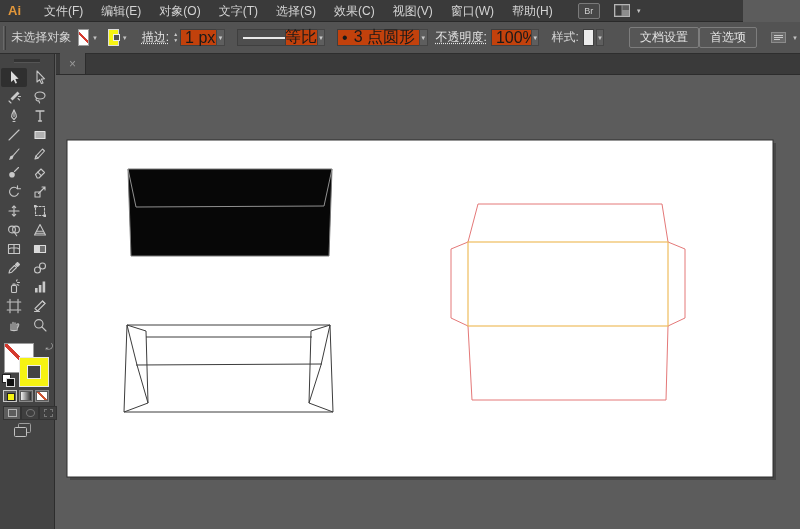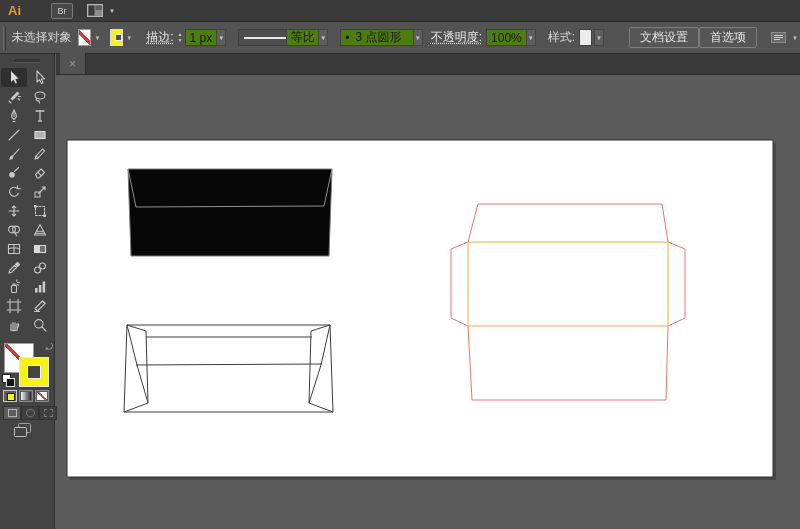--- a/index.html
+++ b/index.html
@@ -1,20 +1,20 @@
 <!DOCTYPE html>
 <html><head>
 <meta charset="utf-8">
 <style>
   html,body{margin:0;padding:0;}
   body{width:800px;height:529px;position:relative;overflow:hidden;
        background:#5c5c5c;font-family:"Liberation Sans",sans-serif;
        -webkit-font-smoothing:antialiased;}
   
-  .menubar{position:absolute;left:0;top:0;width:800px;height:22px;background:#3a3a3a;
+  .menubar{position:absolute;left:0;top:0;width:743px;height:22px;background:#3a3a3a;
            display:flex;align-items:center;border-bottom:1px solid #2a2a2a;box-sizing:border-box;}
   .ai-logo{color:#e2973a;font-weight:bold;font-size:13px;margin:0 14px 0 8px;}
   .menu-item{color:#d4d4d4;font-size:12px;padding:0 9px;height:22px;line-height:22px;cursor:default;}
   .mb-right{display:flex;align-items:center;margin-left:16px;gap:14px;}
   .br-btn{width:20px;height:14px;border:1px solid #7a7a7a;border-radius:2px;color:#cfcfcf;
           font-size:9px;display:flex;align-items:center;justify-content:center;background:#474747;}
   .ws-btn{display:flex;align-items:center;gap:3px;color:#b9b9b9;}
   
   .controlbar{position:absolute;left:0;top:22px;width:800px;height:32px;background:#535353;
               border-bottom:1px solid #2e2e2e;box-sizing:border-box;display:flex;align-items:center;
@@ -23,22 +23,22 @@
   .cb-label{white-space:nowrap;}
   .link-label{color:#e5e5e5;text-decoration:underline dotted;text-underline-offset:2px;white-space:nowrap;}
   .swatch-none{width:15px;height:15px;background:#fff;border:1px solid #9c9c9c;
       background-image:linear-gradient(45deg,transparent 42%,#d43a2f 42%,#d43a2f 58%,transparent 58%);}
   .swatch-stroke{width:15px;height:15px;background:#f6f312;border:1px solid #ddd;position:relative;}
   .swatch-stroke::after{content:"";position:absolute;left:4px;top:4px;width:5px;height:5px;
       background:#535353;border:1px solid #eee;}
   .caret{font-size:6px;color:#c2c2c2;margin:0 2px 0 3px;}
   .caret-btn{width:13px;height:17px;background:#5e5e5e;border:1px solid #454545;display:flex;
       align-items:center;justify-content:center;font-size:6px;color:#c9c9c9;box-sizing:border-box;}
-  .field{height:17px;background:#4d7c0f;border:1px solid #3f3f3f;border-right:none;color:#1a1a1a;
-      font-size:12px;display:flex;align-items:center;padding:0 4px;box-sizing:border-box;white-space:nowrap;}
+  .field{height:17px;background:#c2410c;border:1px solid #3f3f3f;border-right:none;color:#1a1a1a;
+      font-size:16px;display:flex;align-items:center;padding:0 4px;box-sizing:border-box;white-space:nowrap;}
   .stepper{display:flex;flex-direction:column;justify-content:center;margin:0 2px 0 4px;gap:1px;}
   .stepper span{font-size:5px;line-height:5px;color:#cccccc;}
   .profile-preview{width:54px;height:17px;background:#4e4e4e;border:1px solid #3f3f3f;border-right:none;
       display:flex;align-items:center;box-sizing:border-box;}
   .profile-preview i{display:block;width:42px;height:2px;background:#e9e9e9;margin-left:5px;}
   .cb-btn{height:19px;border:1px solid #7d7d7d;border-radius:2px;background:#565656;color:#e3e3e3;
       font-size:12px;display:flex;align-items:center;padding:0 10px;white-space:nowrap;}
   .style-swatch{width:15px;height:15px;background:#ececec;border:1px solid #3f3f3f;}
   
   .tabstrip{position:absolute;left:56px;top:54px;right:0;height:21px;background:#3a3a3a;
@@ -79,20 +79,31 @@
   .screen-mode{position:absolute;top:369px;left:14px;}
   
   .canvas{position:absolute;left:56px;top:75px;right:0;bottom:0;}
   .canvas svg{display:block;}
 </style>
 </head>
 <body>
 
 <div class="menubar">
   <span class="ai-logo">Ai</span>
+  <div id="menu-items" style="display:flex;">
+      <span class="menu-item">文件(F)</span>
+      <span class="menu-item">编辑(E)</span>
+      <span class="menu-item">对象(O)</span>
+      <span class="menu-item">文字(T)</span>
+      <span class="menu-item">选择(S)</span>
+      <span class="menu-item">效果(C)</span>
+      <span class="menu-item">视图(V)</span>
+      <span class="menu-item">窗口(W)</span>
+      <span class="menu-item">帮助(H)</span>
+    </div>
   <div class="mb-right">
     <span class="br-btn">Br</span>
     <span class="ws-btn">
       <svg width="16" height="13" viewBox="0 0 16 13">
         <rect x="0.5" y="0.5" width="15" height="12" fill="#8d8d8d" stroke="#b5b5b5"></rect>
         <rect x="1.5" y="1.5" width="6" height="10" fill="#3c3c3c"></rect>
         <rect x="8.5" y="1.5" width="6.5" height="4.5" fill="#5e5e5e"></rect>
       </svg>
       <span class="caret">▼</span>
     </span>

